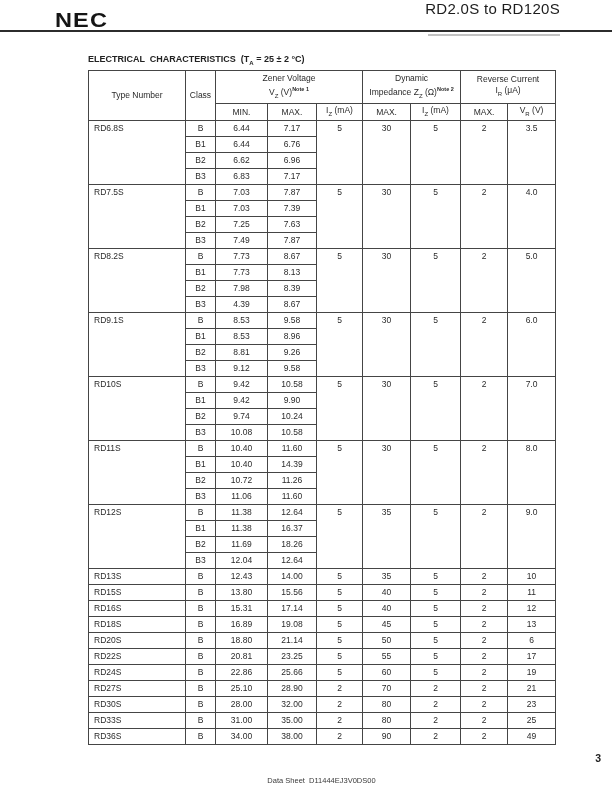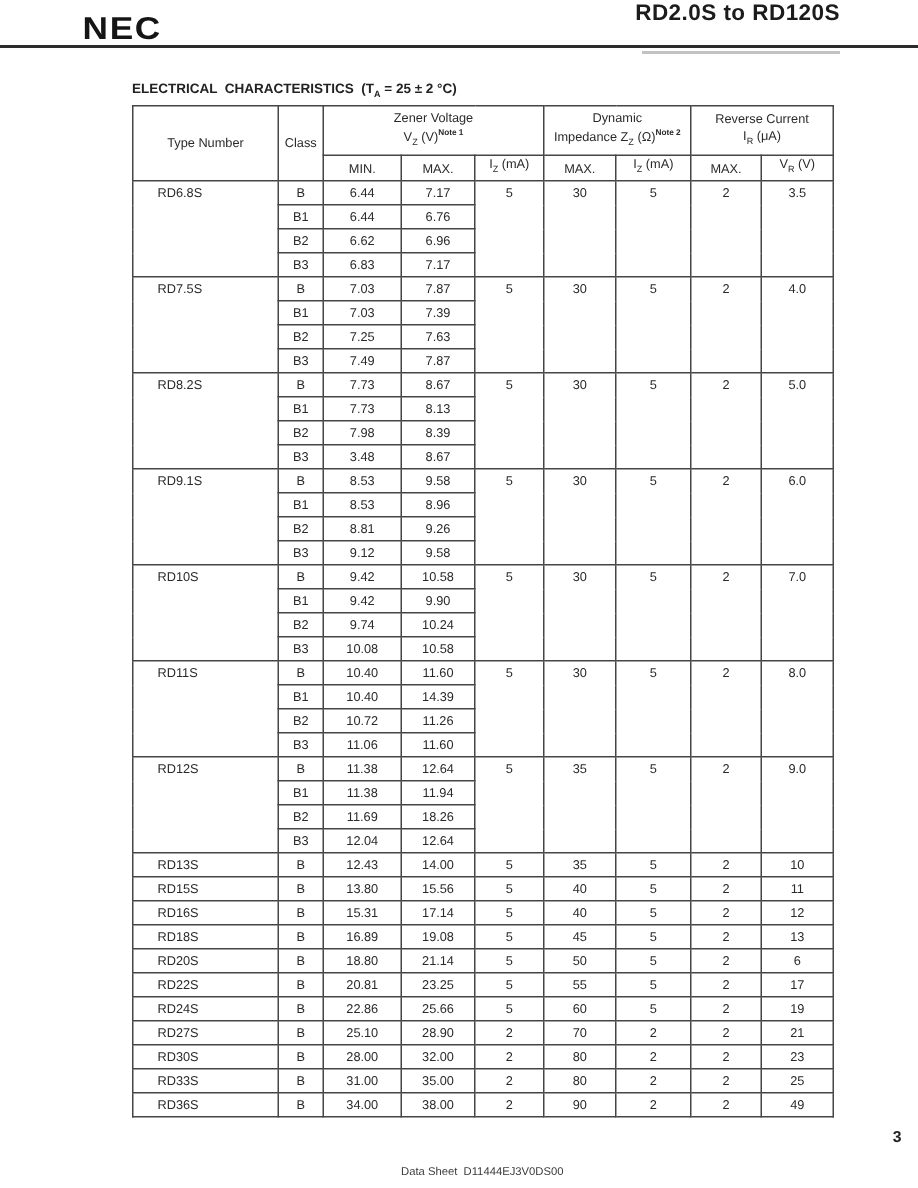--- a/index.html
+++ b/index.html
@@ -5,21 +5,21 @@
   html,body{margin:0;padding:0;background:#ffffff;}
   .page{
     position:relative;width:612px;height:792px;background:#ffffff;
     font-family:"Liberation Sans",sans-serif;color:#2a2a2a;overflow:hidden;margin:0 auto;
   }
   .brand{
     position:absolute;left:55px;top:8px;font-size:21px;font-weight:900;
     letter-spacing:1px;color:#151515;transform:scaleX(1.12);transform-origin:left center;
   }
   .doc-title{
-    position:absolute;right:52px;top:0;font-size:15px;font-weight:bold;color:#1c1c1c;
+    position:absolute;right:52px;top:0;font-size:15px;font-weight:normal;color:#1c1c1c;
     letter-spacing:0.3px;
   }
   .rule{position:absolute;left:0;top:30px;width:612px;height:2px;background:#2c2c2c;}
   .title-underline{position:absolute;right:52px;top:34px;width:132px;height:2px;background:#c2c2c2;}
   .section-title{
     position:absolute;left:88px;top:54px;font-size:9px;font-weight:bold;
     color:#222;white-space:pre;
   }
   .section-title sub{font-size:6px;}
   .ds-table{
@@ -27,21 +27,21 @@
     border-collapse:collapse;table-layout:fixed;
     font-size:8.5px;color:#2a2a2a;border:1.5px solid #303030;
   }
   .ds-table th,.ds-table td{
     border:1px solid #454545;padding:0;text-align:center;font-weight:normal;
   }
   .ds-table thead tr.h1{height:33px;}
   .ds-table thead tr.h2 th{height:16px;vertical-align:middle;text-align:center;}
   .ds-table thead th{vertical-align:middle;font-size:8.5px;line-height:11px;}
   .ds-table tbody td{height:15px;line-height:15px;vertical-align:top;}
-  .ds-table td.c-type{text-align:left;padding-left:16px;}
+  .ds-table td.c-type{text-align:left;padding-left:5px;}
   sub.ss{font-size:6px;}
   sup.note{font-size:5.5px;font-weight:bold;}
   .watermark{
     position:absolute;left:160px;top:350px;width:300px;
     font-size:40px;letter-spacing:1px;color:#cccccc;opacity:0.8;
     z-index:5;pointer-events:none;white-space:nowrap;
   }
   .footer-text{
     position:absolute;left:88px;top:757px;width:467px;text-align:center;
     font-size:7.5px;color:#3a3a3a;white-space:pre;margin-top:19px;
@@ -168,21 +168,21 @@
           <td>7.73</td>
           <td>8.13</td>
         </tr>
         <tr>
           <td>B2</td>
           <td>7.98</td>
           <td>8.39</td>
         </tr>
         <tr>
           <td>B3</td>
-          <td>3.48</td>
+          <td>4.39</td>
           <td>8.67</td>
         </tr>
         <tr>
           <td class="c-type" rowspan="4">RD9.1S</td>
           <td>B</td>
           <td>8.53</td>
           <td>9.58</td>
           <td rowspan="4">5</td>
           <td rowspan="4">30</td>
           <td rowspan="4">5</td>
@@ -263,21 +263,21 @@
           <td>12.64</td>
           <td rowspan="4">5</td>
           <td rowspan="4">35</td>
           <td rowspan="4">5</td>
           <td rowspan="4">2</td>
           <td rowspan="4">9.0</td>
         </tr>
         <tr>
           <td>B1</td>
           <td>11.38</td>
-          <td>11.94</td>
+          <td>16.37</td>
         </tr>
         <tr>
           <td>B2</td>
           <td>11.69</td>
           <td>18.26</td>
         </tr>
         <tr>
           <td>B3</td>
           <td>12.04</td>
           <td>12.64</td>

